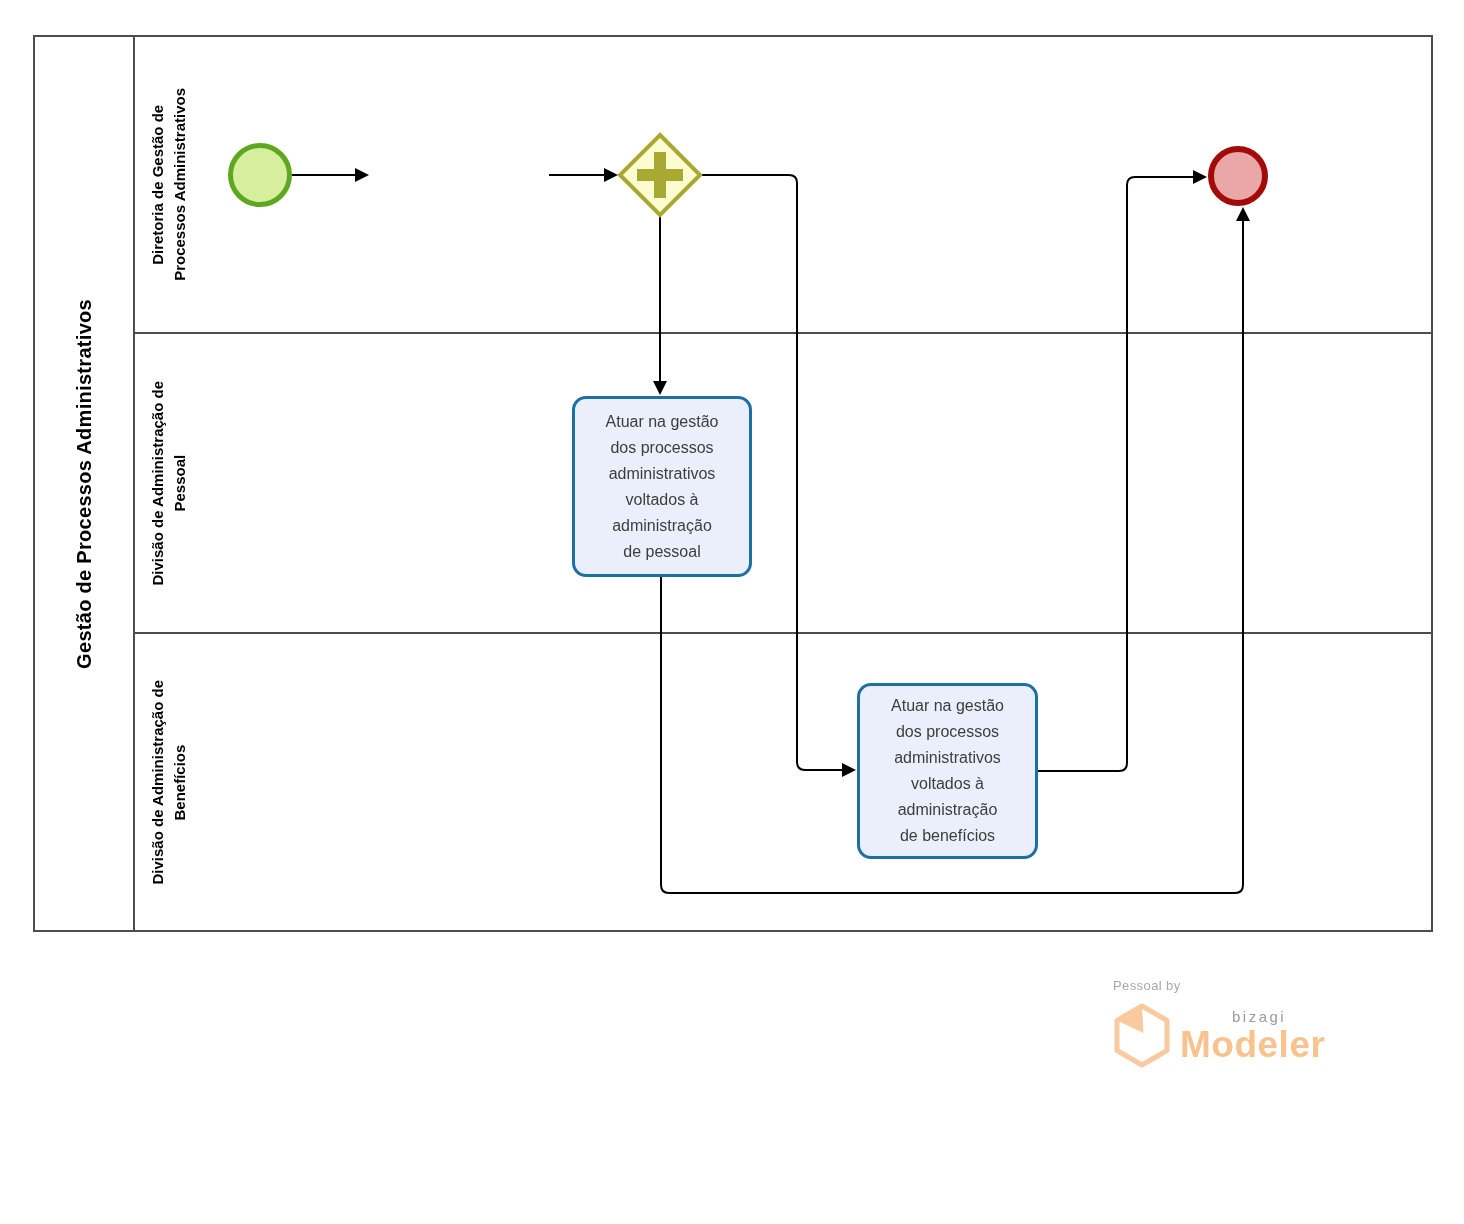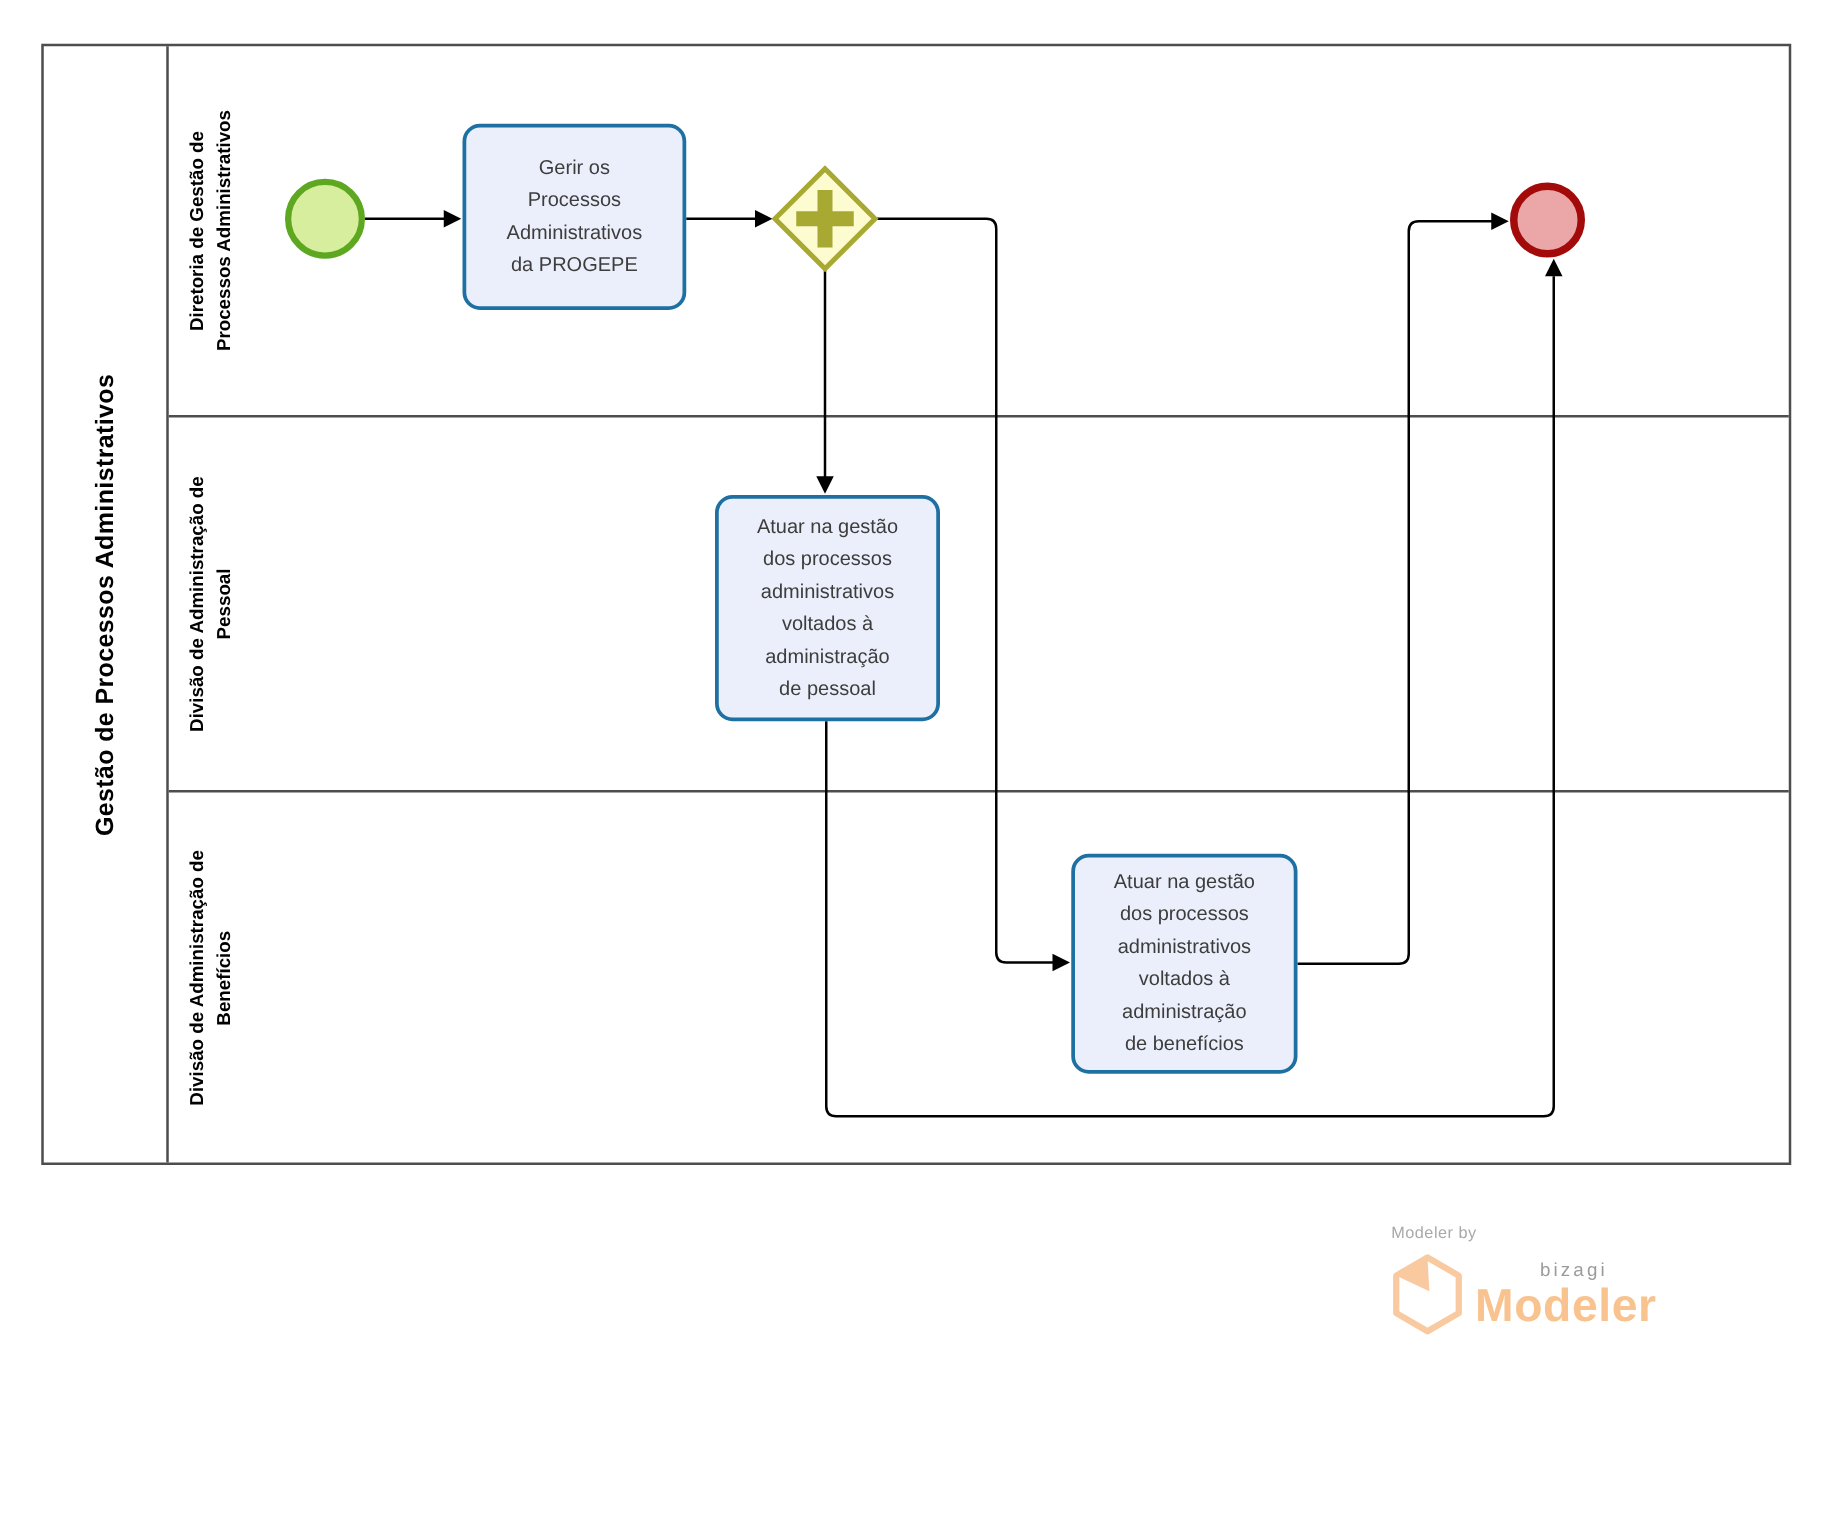--- a/index.html
+++ b/index.html
@@ -117,44 +117,38 @@
 
     <g>
       <polygon points="660,135 700,175 660,215 620,175" fill="#fdfbd0" stroke="#a8a932" stroke-width="4" stroke-linejoin="miter"></polygon>
       <path d="M654 152 h12 v17 h17 v12 h-17 v17 h-12 v-17 h-17 v-12 h17 z" fill="#a8a932"></path>
     </g>
   </svg>
 
   <div class="event start-event"></div>
   <div class="event end-event"></div>
 
-  <div class="task task-gerir">
-    <span>Gerir os
-Processos
-Administrativos
-da PROGEPE</span>
-  </div>
   <div class="task task-pessoal">
     <span>Atuar na gestão
 dos processos
 administrativos
 voltados à
 administração
 de pessoal</span>
   </div>
   <div class="task task-beneficios">
     <span>Atuar na gestão
 dos processos
 administrativos
 voltados à
 administração
 de benefícios</span>
   </div>
 
-  <div class="powered-by">Modeler by</div>
+  <div class="powered-by">Pessoal by</div>
   <svg class="logo-hex" width="58" height="68" viewBox="0 0 58 68">
     <polygon points="29,4 54,18.5 54,48.5 29,63 4,48.5 4,18.5" fill="none" stroke="#f9c9a0" stroke-width="5" stroke-linejoin="round"></polygon>
     <path d="M4 18.5 L29 4 L30.5 31 Z" fill="#f9c9a0"></path>
   </svg>
   <div class="logo-brand">bizagi</div>
   <div class="logo-product">Modeler</div>
 
 </div>
 
 </body></html>

